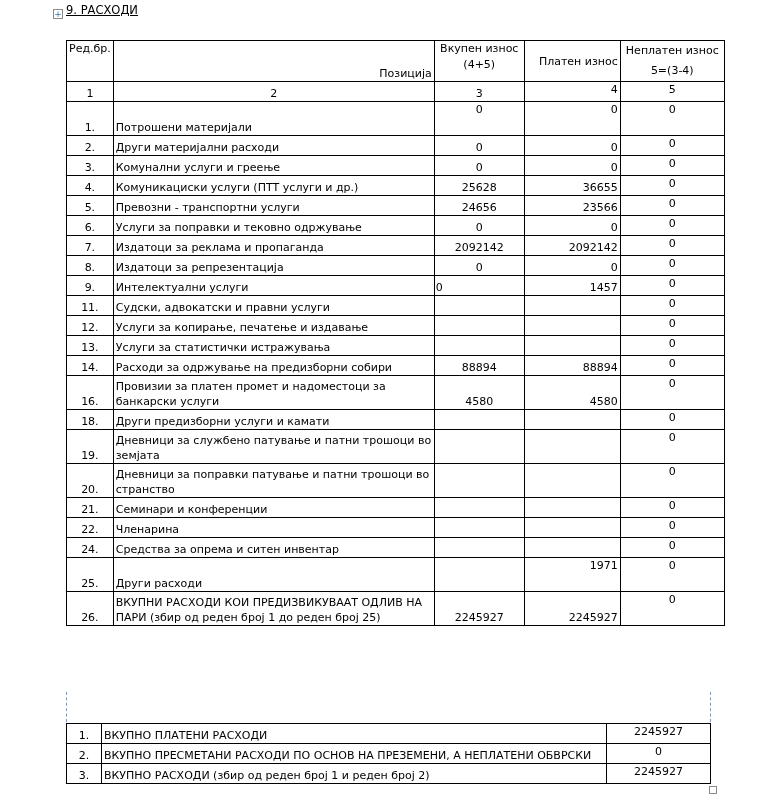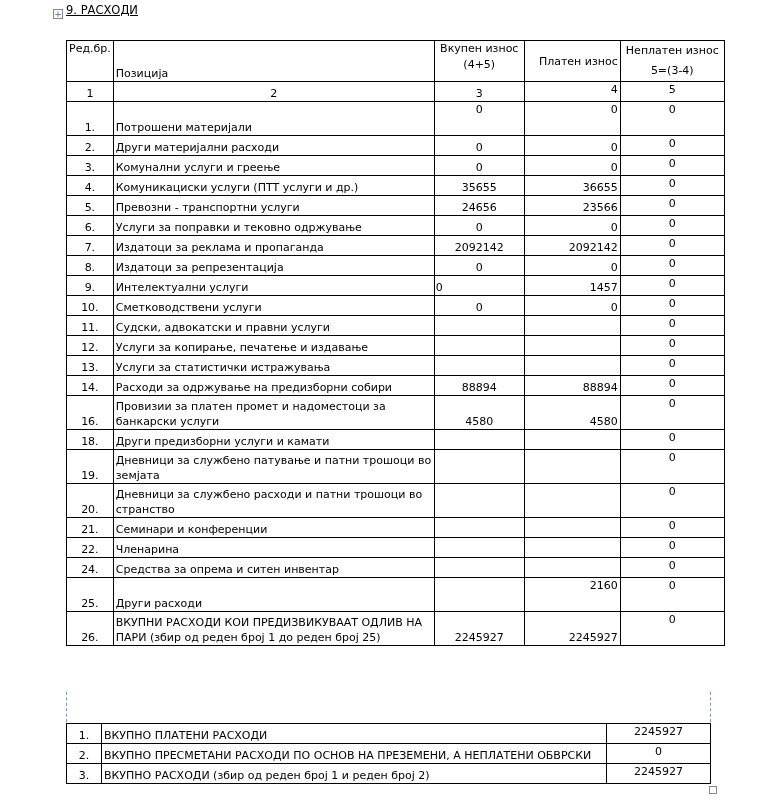--- a/index.html
+++ b/index.html
@@ -40,21 +40,21 @@
   <colgroup>
     <col style="width:34px">
       <col style="width:321px">
       <col style="width:89px">
       <col style="width:95px">
       <col style="width:104px">
   </colgroup>
   <tbody>
       <tr class="hdr">
     <td class="c1 wrap" style="vertical-align:top;line-height:16px;">Ред.бр.</td>
-    <td class="c2" style="text-align:left;">Позиција</td>
+    <td class="c2" style="text-align:right;">Позиција</td>
     <td class="c3 wrap top" style="line-height:16px;">Вкупен износ (4+5)</td>
     <td class="c4 mid">Платен износ</td>
     <td class="c5 wrap" style="line-height:20px;">Неплатен износ 5=(3-4)</td>
   </tr>
   <tr>
     <td class="c1">1</td>
     <td class="c2" style="text-align:center;">2</td>
     <td class="c3">3</td>
     <td class="c4 top">4</td>
     <td class="c5">5</td>
@@ -76,21 +76,21 @@
   <tr>
     <td class="c1">3.</td>
     <td class="c2">Комунални услуги и греење</td>
     <td class="c3">0</td>
     <td class="c4">0</td>
     <td class="c5">0</td>
   </tr>
   <tr>
     <td class="c1">4.</td>
     <td class="c2">Комуникациски услуги (ПТТ услуги и др.)</td>
-    <td class="c3">35655</td>
+    <td class="c3">25628</td>
     <td class="c4">36655</td>
     <td class="c5">0</td>
   </tr>
   <tr>
     <td class="c1">5.</td>
     <td class="c2">Превозни - транспортни услуги</td>
     <td class="c3">24656</td>
     <td class="c4">23566</td>
     <td class="c5">0</td>
   </tr>
@@ -116,27 +116,20 @@
     <td class="c5">0</td>
   </tr>
   <tr>
     <td class="c1">9.</td>
     <td class="c2">Интелектуални услуги</td>
     <td class="c3 left" style="padding-left:1px;">0</td>
     <td class="c4">1457</td>
     <td class="c5">0</td>
   </tr>
   <tr>
-    <td class="c1">10.</td>
-    <td class="c2">Сметководствени услуги</td>
-    <td class="c3">0</td>
-    <td class="c4">0</td>
-    <td class="c5">0</td>
-  </tr>
-  <tr>
     <td class="c1">11.</td>
     <td class="c2">Судски, адвокатски   и правни услуги</td>
     <td class="c3"></td>
     <td class="c4"></td>
     <td class="c5">0</td>
   </tr>
   <tr>
     <td class="c1">12.</td>
     <td class="c2">Услуги за копирање, печатење и издавање</td>
     <td class="c3"></td>
@@ -173,21 +166,21 @@
   </tr>
   <tr class="tall">
     <td class="c1">19.</td>
     <td class="c2 wrap">Дневници за службено патување  и  патни трошоци во земјата</td>
     <td class="c3"></td>
     <td class="c4"></td>
     <td class="c5">0</td>
   </tr>
   <tr class="tall">
     <td class="c1">20.</td>
-    <td class="c2 wrap">Дневници за службено расходи  и  патни трошоци во странство</td>
+    <td class="c2 wrap">Дневници за поправки патување  и  патни трошоци во странство</td>
     <td class="c3"></td>
     <td class="c4"></td>
     <td class="c5">0</td>
   </tr>
   <tr>
     <td class="c1">21.</td>
     <td class="c2">Семинари и конференции</td>
     <td class="c3"></td>
     <td class="c4"></td>
     <td class="c5">0</td>
@@ -203,21 +196,21 @@
     <td class="c1">24.</td>
     <td class="c2">Средства за опрема и ситен инвентар</td>
     <td class="c3"></td>
     <td class="c4"></td>
     <td class="c5">0</td>
   </tr>
   <tr class="tall">
     <td class="c1">25.</td>
     <td class="c2">Други расходи</td>
     <td class="c3"></td>
-    <td class="c4 top">2160</td>
+    <td class="c4 top">1971</td>
     <td class="c5">0</td>
   </tr>
   <tr class="tall">
     <td class="c1">26.</td>
     <td class="c2 wrap">ВКУПНИ РАСХОДИ КОИ ПРЕДИЗВИКУВААТ  ОДЛИВ  НА ПАРИ (збир од реден број 1 до реден број 25)</td>
     <td class="c3">2245927</td>
     <td class="c4">2245927</td>
     <td class="c5">0</td>
   </tr>
 </tbody>

